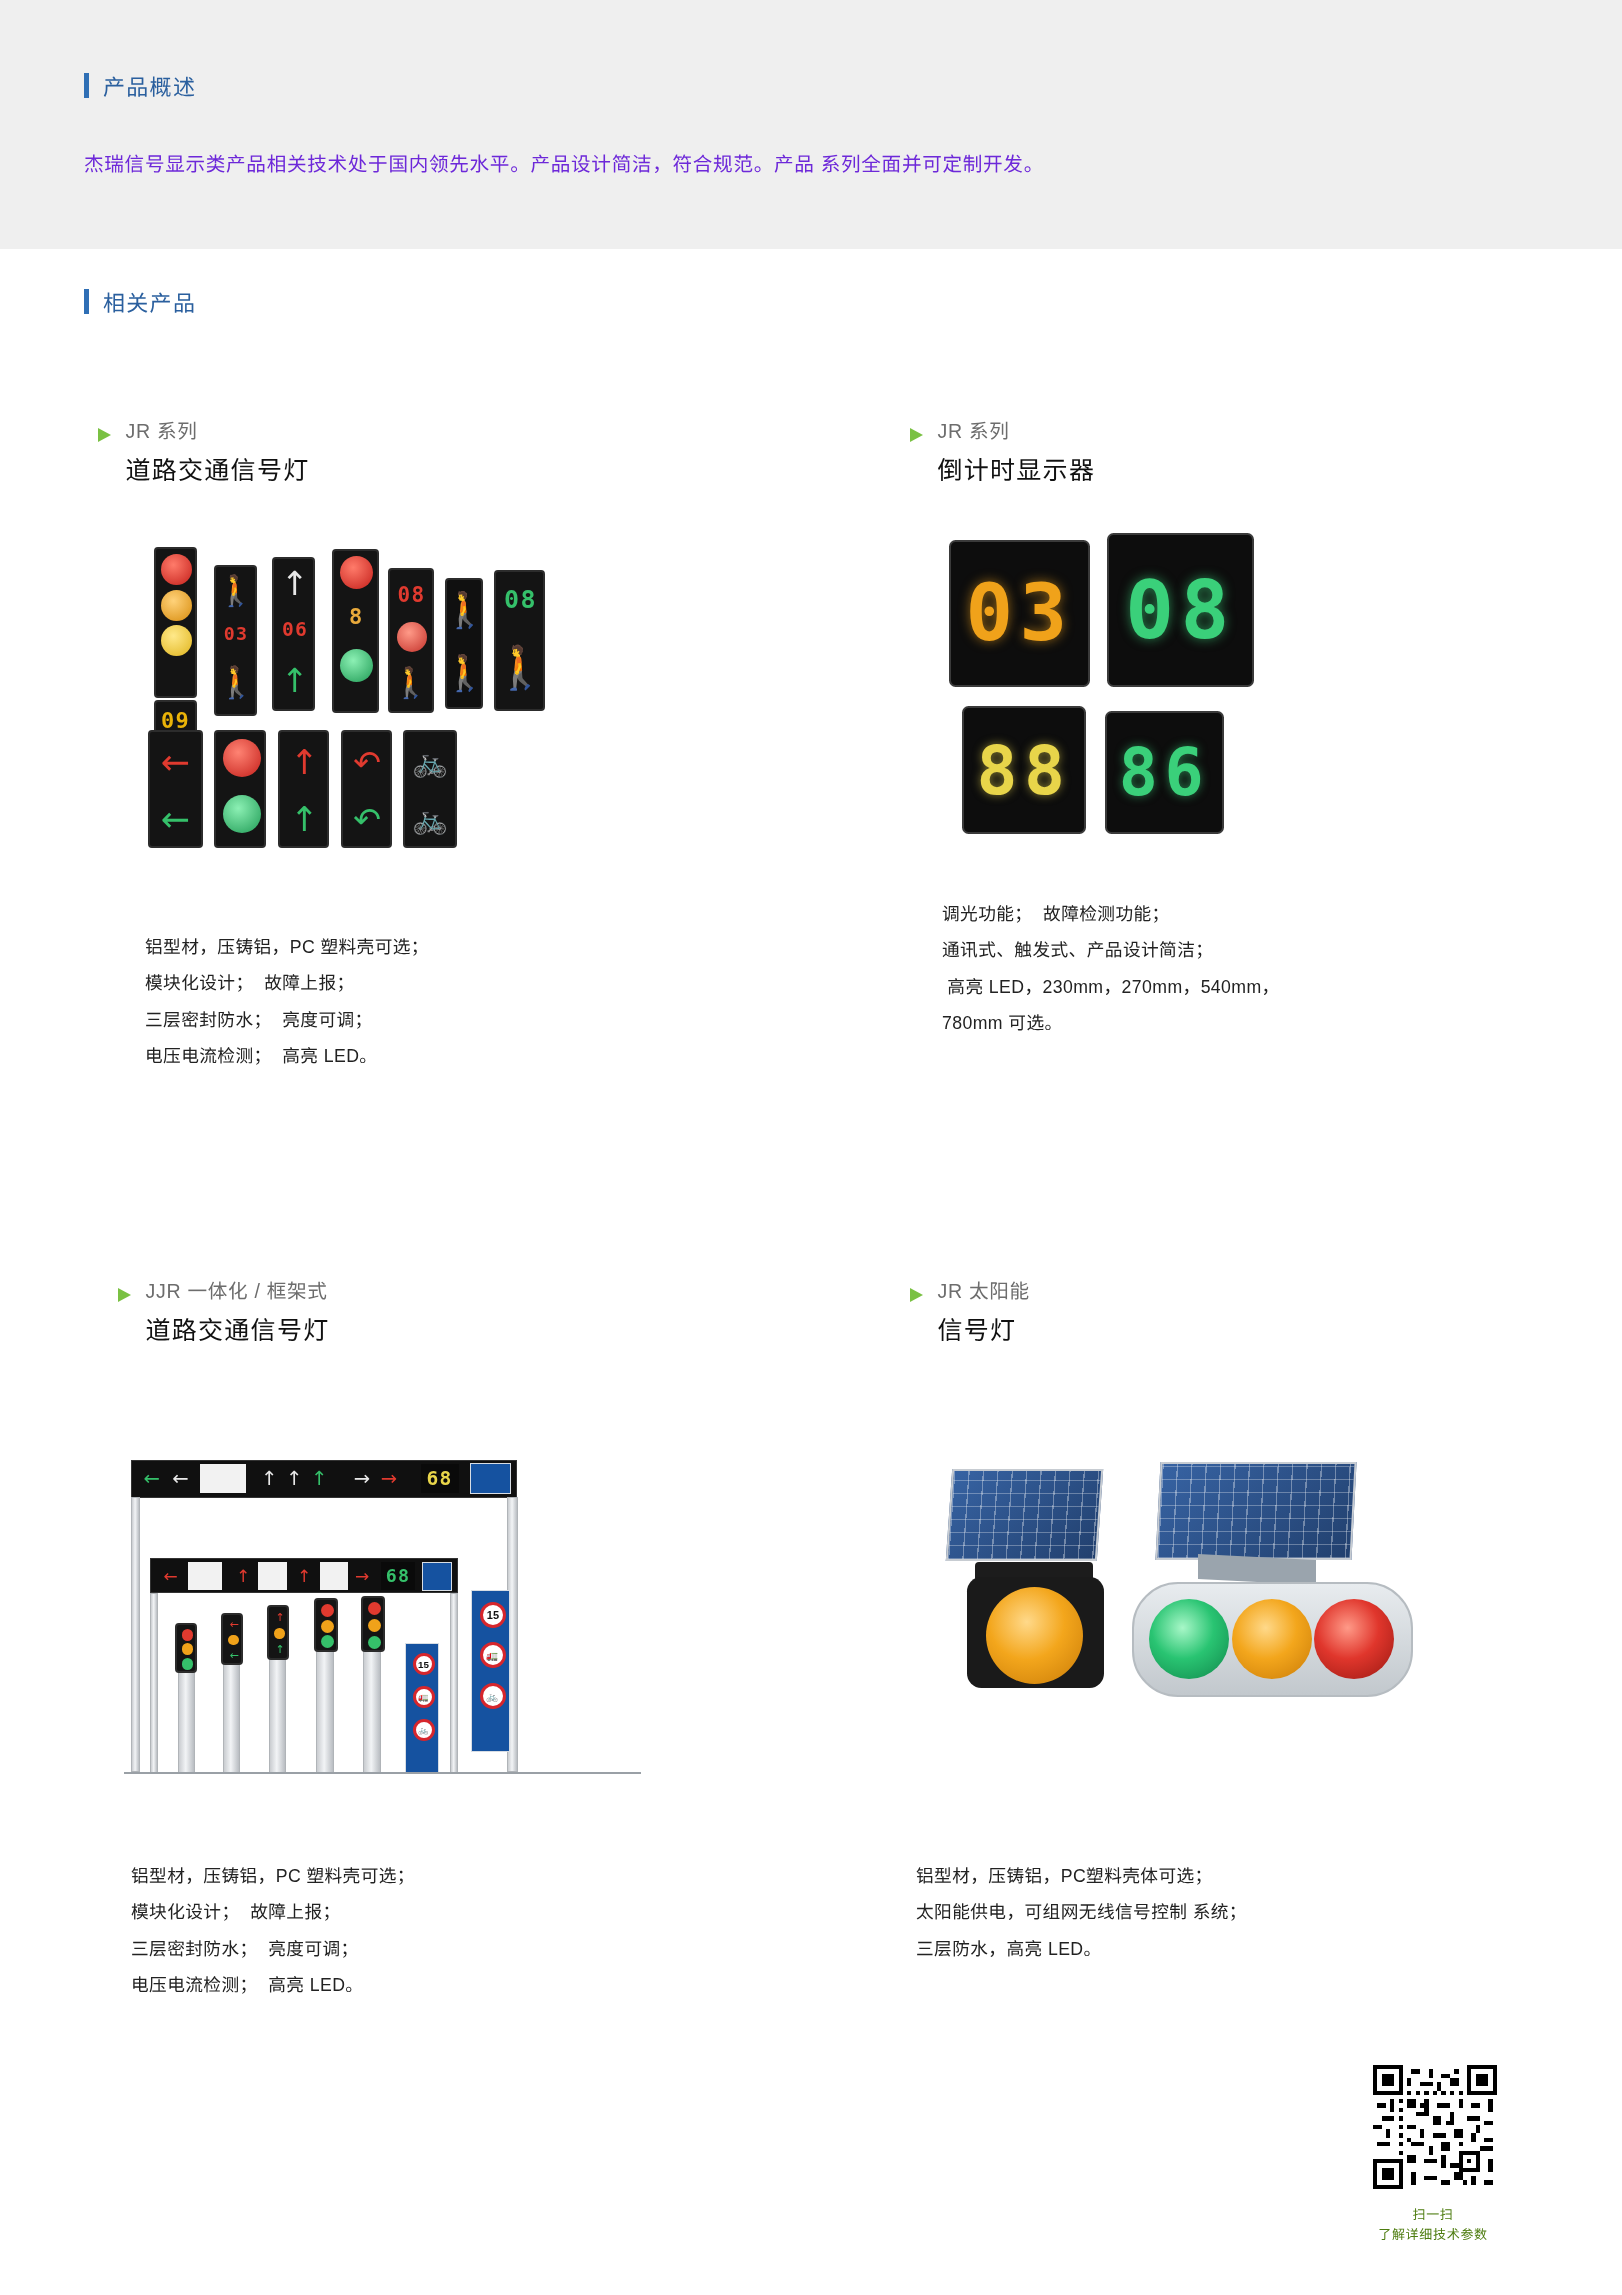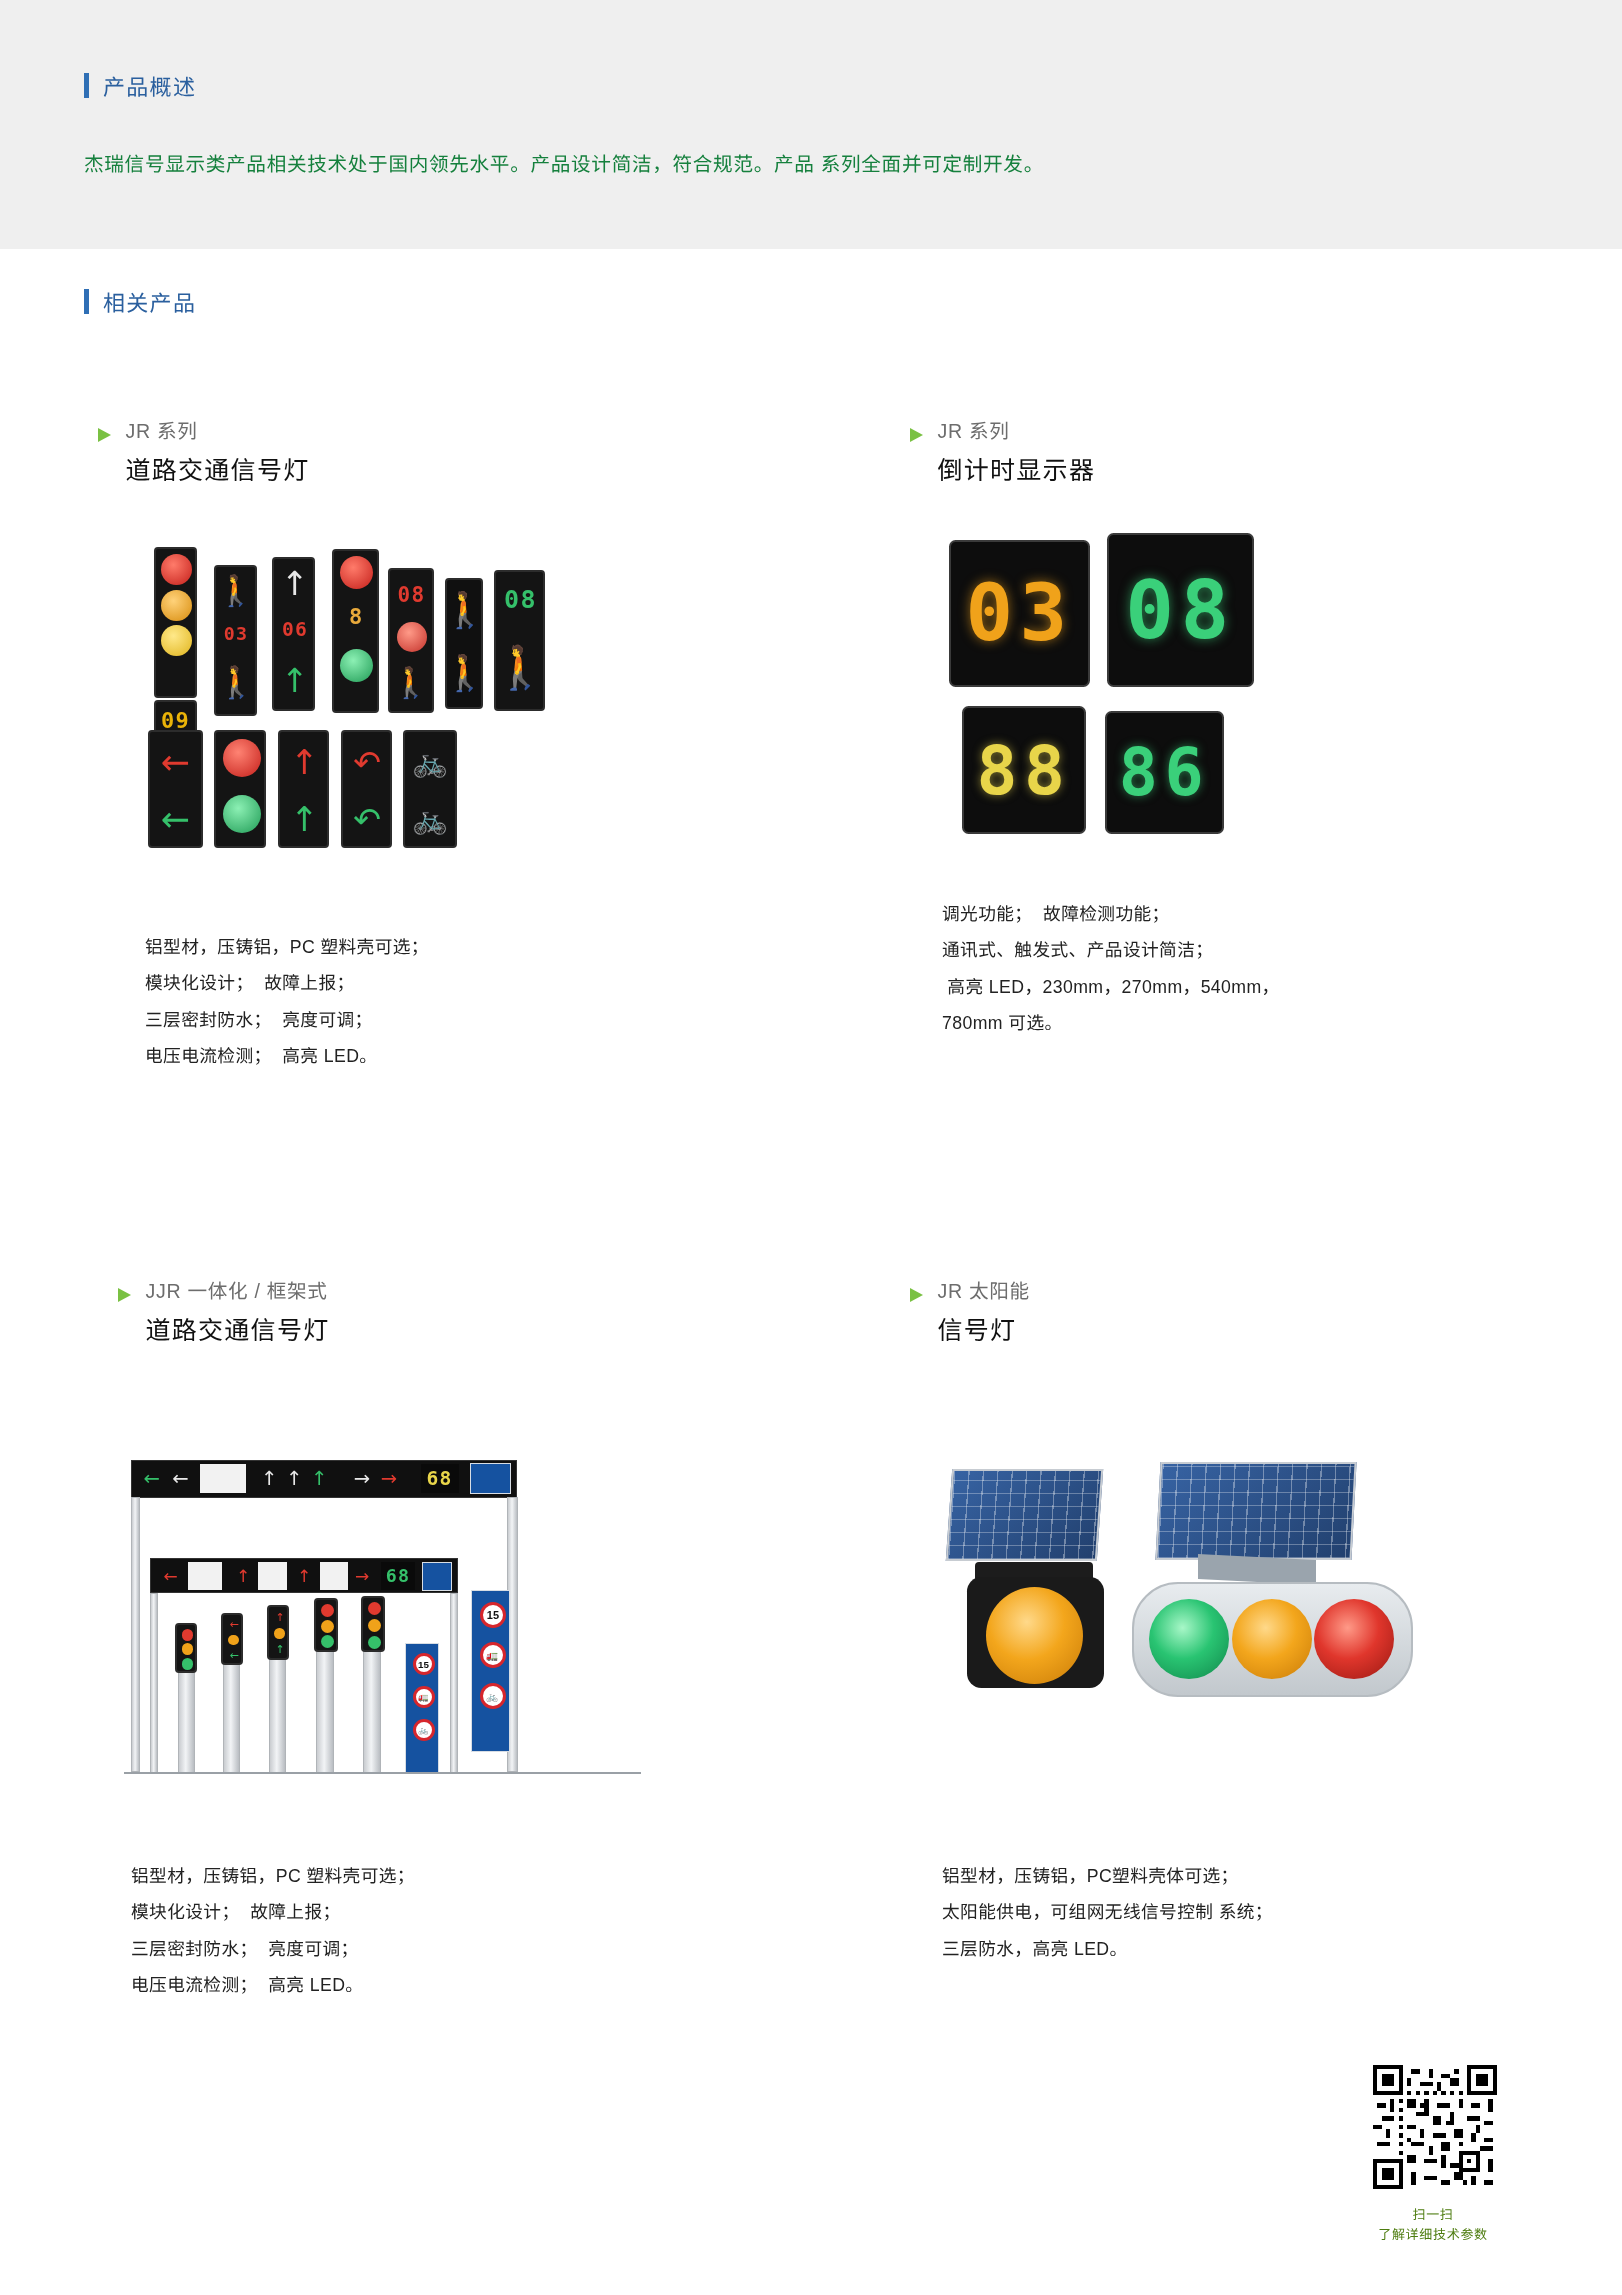--- a/index.html
+++ b/index.html
@@ -42,21 +42,21 @@
     color: #2a5f9e;
     letter-spacing: 1.3px;
     font-weight: 400;
   }
 
   .overview-text {
     position: absolute;
     left: 84px;
     top: 149px;
     font-size: 19.6px;
-    color: #15803d;
+    color: #6d28d9;
     letter-spacing: 0.7px;
     line-height: 1.6;
   }
 
   
   .product {
     position: absolute;
   }
   .ptitle-row {
     display: flex;
@@ -450,21 +450,21 @@
   <div class="lamp" style="left:50px; top:128px; width:97px; height:97px; background:radial-gradient(circle at 42% 36%, #ffd98a 0%, #f3a61c 45%, #c87a07 100%);"></div>
 
   <div class="panel" style="left:222px; top:3.3px; width:196px; height:98px; transform: skewX(-3deg);"></div>
   <div style="position:absolute; left:262px; top:98px; width:118px; height:25px; background:#9aa4ad; transform: skewY(3deg);"></div>
   <div style="position:absolute; left:196px; top:123px; width:281px; height:115px; background:linear-gradient(180deg,#e8ecef,#c2c8cd); border-radius:46px; border:2px solid #b6bcc1; box-sizing:border-box;"></div>
   <div class="lamp" style="left:213px; top:140px; width:80px; height:80px; background:radial-gradient(circle at 42% 36%, #a8f7c8 0%, #29c472 45%, #10854a 100%);"></div>
   <div class="lamp" style="left:296px; top:140px; width:80px; height:80px; background:radial-gradient(circle at 42% 36%, #ffd98a 0%, #f3a61c 45%, #c87a07 100%);"></div>
   <div class="lamp" style="left:378px; top:140px; width:80px; height:80px; background:radial-gradient(circle at 42% 36%, #ff9a88 0%, #e0362c 45%, #981812 100%);"></div>
 </div>
 
-<div class="features" style="position:absolute; left:942px; top:1858px; width:589px;">
+<div class="features" style="position:absolute; left:916px; top:1858px; width:589px;">
   <div>铝型材，压铸铝，PC塑料壳体可选；</div>
   <div>太阳能供电，可组网无线信号控制 系统；</div>
   <div>三层防水，高亮 LED。</div>
 </div>
 
 <div class="qr" style="left:1373px; top:2065px;">
   <svg viewBox="0 0 29 29" width="124" height="124" shape-rendering="crispEdges">
     <rect width="29" height="29" fill="#ffffff"></rect>
     <g fill="#000000">
 

